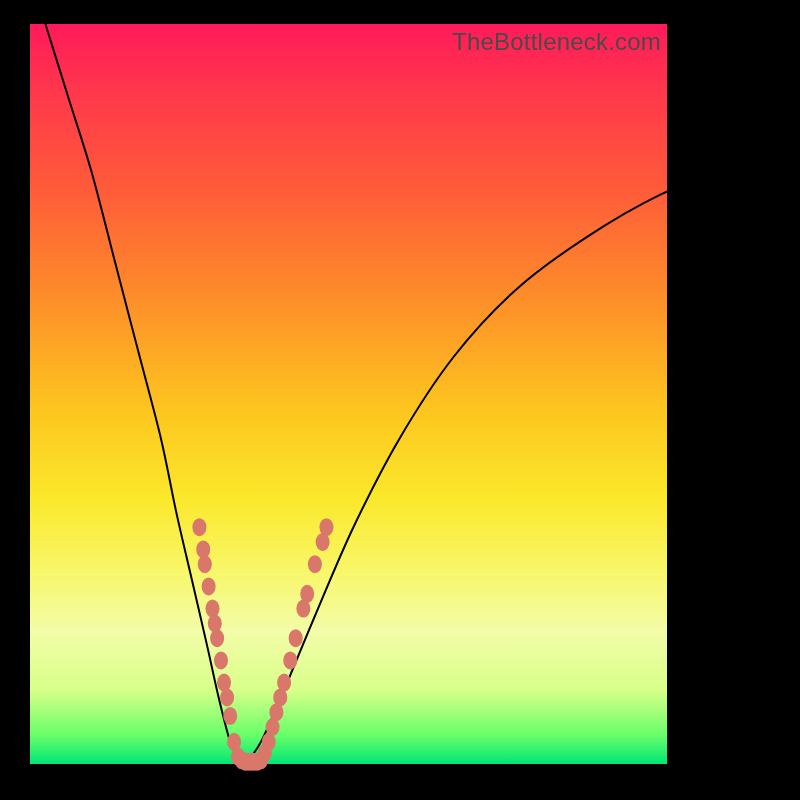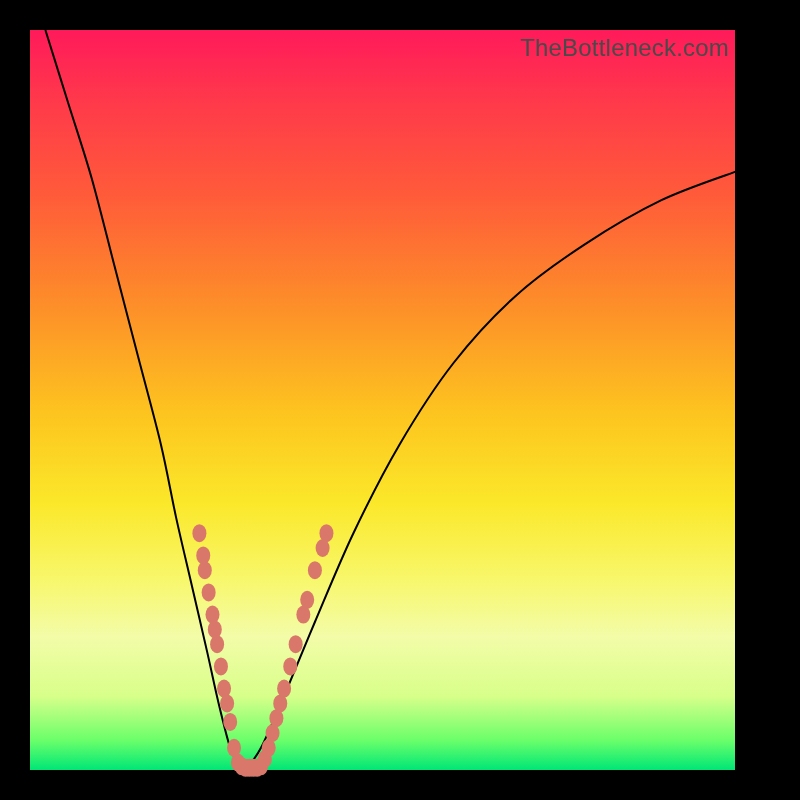--- a/index.html
+++ b/index.html
@@ -13,22 +13,22 @@
   }
   .frame {
     position: relative;
     width: 800px;
     height: 800px;
     background: #000;
   }
   .plot-area {
     position: absolute;
     left: 30px;
-    top: 30px;
-    width: 705px;
+    top: 24px;
+    width: 637px;
     height: 740px;
     background: linear-gradient(to bottom,
       #ff1a5a 0%,
       #ff3a4a 10%,
       #ff5a3a 22%,
       #fd8a2a 36%,
       #fdc51f 52%,
       #fbe82a 64%,
       #f8f76a 74%,
       #f3fca8 82%,

